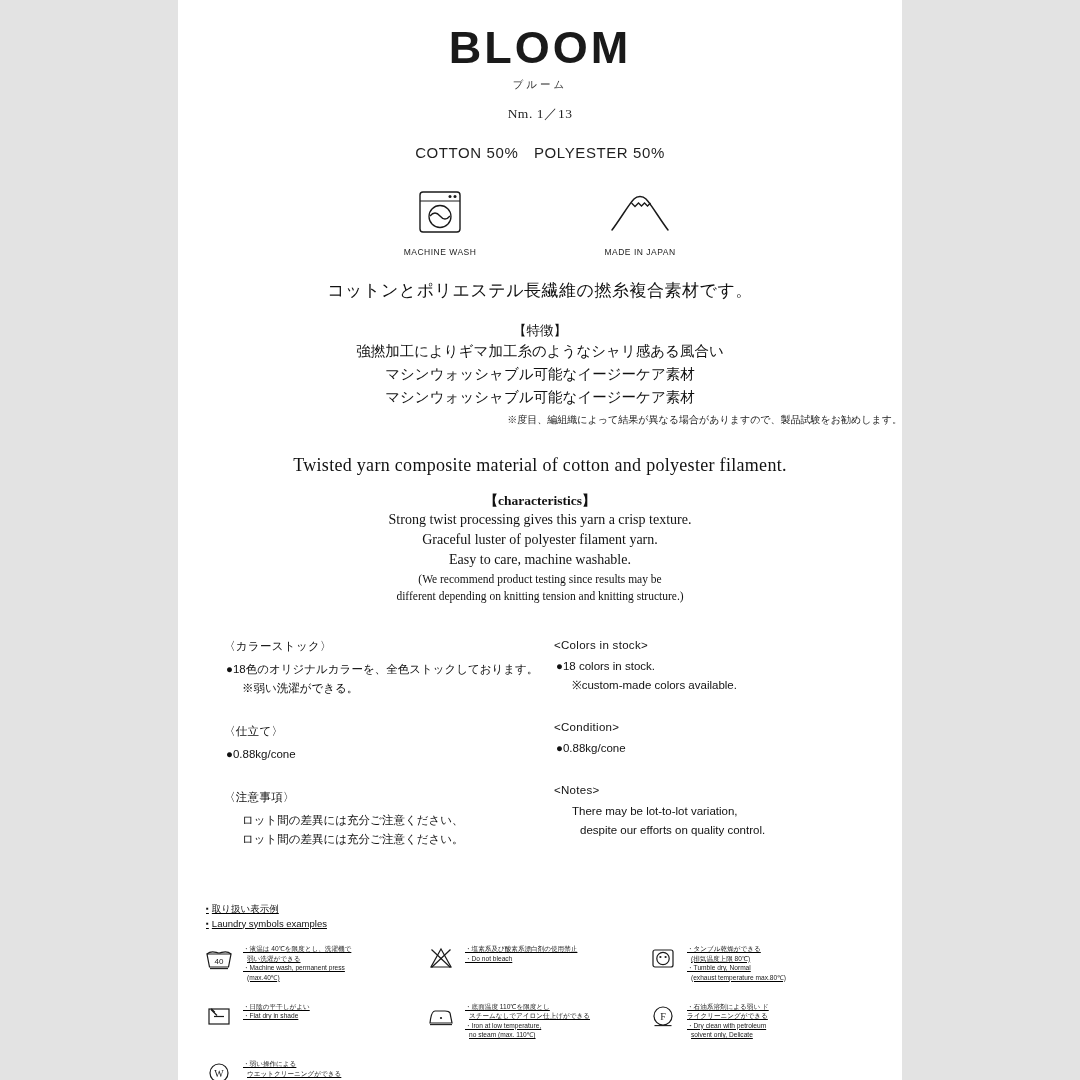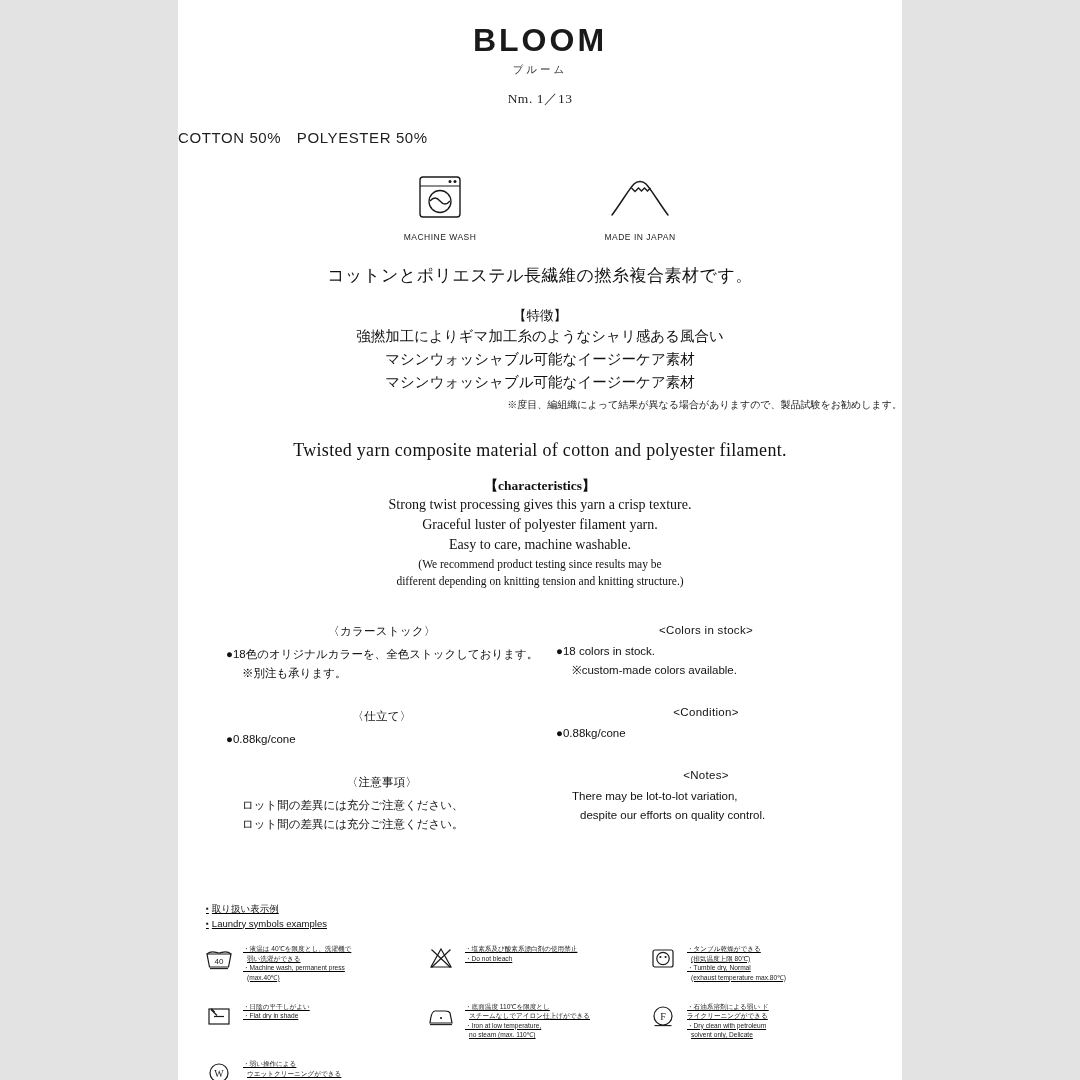--- a/index.html
+++ b/index.html
@@ -25,21 +25,21 @@
   .inner {
     position: relative;
     width: 100%;
     height: 100%;
   }
 
   
   .brand {
     text-align: center;
     font-family: "Liberation Sans", sans-serif;
-    font-size: 32px;
+    font-size: 45px;
     font-weight: bold;
     letter-spacing: 3px;
     color: #1a1a1a;
     margin-top: 22px;
   }
   .brand-kana {
     text-align: center;
     font-size: 10.5px;
     letter-spacing: 3px;
     color: #333;
@@ -47,21 +47,21 @@
   }
   .count {
     text-align: center;
     font-family: "Liberation Serif", serif;
     font-size: 13.5px;
     color: #1f1f1f;
     margin-top: 13px;
     letter-spacing: 0.5px;
   }
   .composition {
-    text-align: left;
+    text-align: center;
     font-family: "Liberation Sans", sans-serif;
     font-size: 15px;
     color: #1f1f1f;
     margin-top: 21px;
     letter-spacing: 0.6px;
   }
 
   
   .icons {
     display: flex;
@@ -161,21 +161,20 @@
     box-sizing: border-box;
   }
   .col.left { padding-left: 2px; }
   .col.right { padding-left: 14px; }
   .spec-group { margin-bottom: 26px; }
   .spec-title {
     font-size: 11.5px;
     color: #111;
     margin-bottom: 6px;
     letter-spacing: 0.3px;
-    text-align: center;
   }
   .spec-item {
     font-size: 11.5px;
     color: #111;
     line-height: 1.65;
     padding-left: 2px;
   }
   .spec-item.indent { padding-left: 18px; }
   .spec-item.indent2 { padding-left: 26px; }
 
@@ -278,21 +277,21 @@
     <div class="en-line">Graceful luster of polyester filament yarn.</div>
     <div class="en-line">Easy to care, machine washable.</div>
     <div class="en-small">(We recommend product testing since results may be</div>
     <div class="en-small">different depending on knitting tension and knitting structure.)</div>
 
     <div class="spec">
       <div class="col left">
         <div class="spec-group">
           <div class="spec-title">〈カラーストック〉</div>
           <div class="spec-item">●18色のオリジナルカラーを、全色ストックしております。</div>
-          <div class="spec-item indent">※別注も承ります。</div>
+          <div class="spec-item indent">※弱い洗濯ができる。</div>
         </div>
         <div class="spec-group">
           <div class="spec-title">〈仕立て〉</div>
           <div class="spec-item">●0.88kg/cone</div>
         </div>
         <div class="spec-group">
           <div class="spec-title">〈注意事項〉</div>
           <div class="spec-item indent">ロット間の差異には充分ご注意ください、</div>
           <div class="spec-item indent">ロット間の差異には充分ご注意ください。</div>
         </div>

